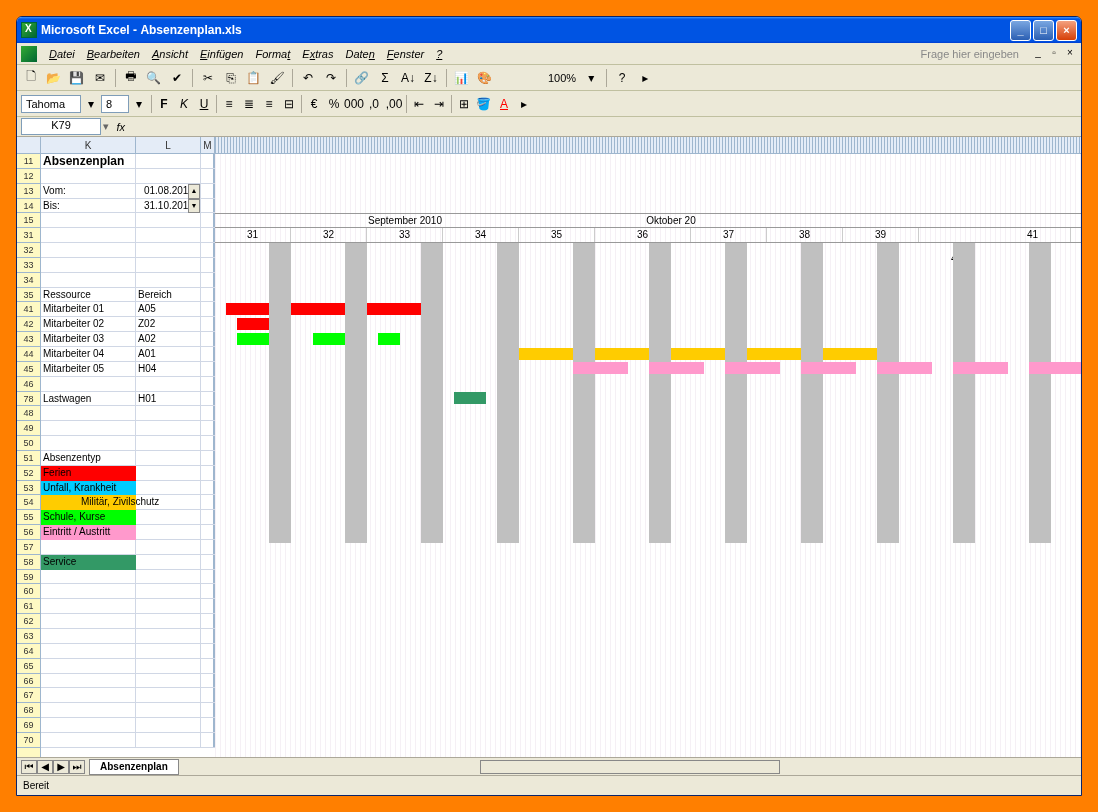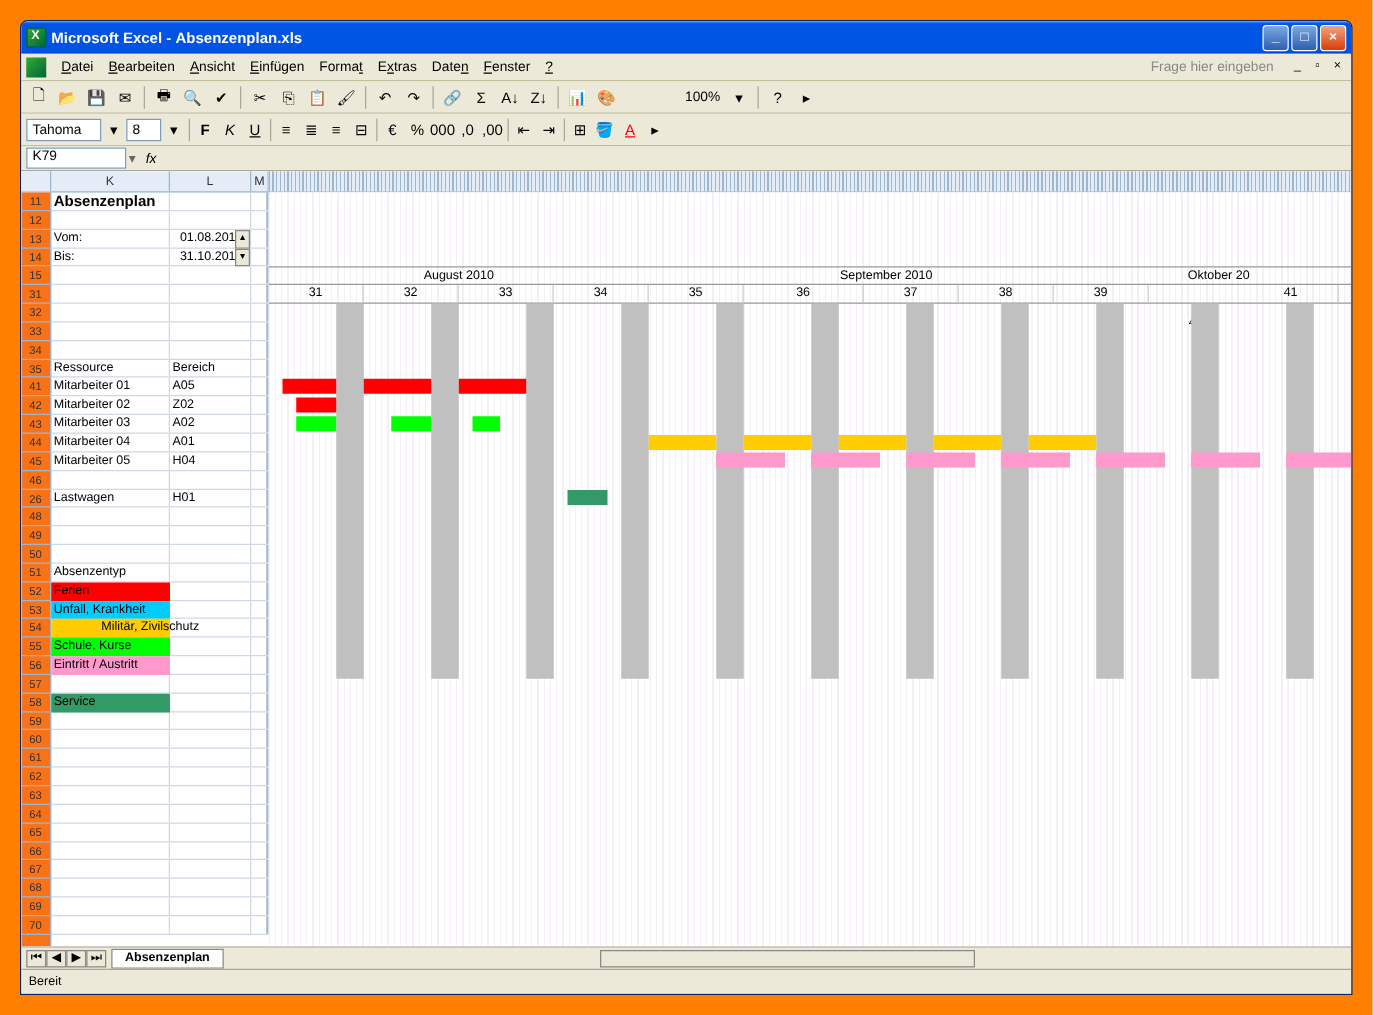--- a/index.html
+++ b/index.html
@@ -7,44 +7,44 @@
 .window { background: #ece9d8; border: 1px solid #0a246a; border-radius: 6px 6px 0 0; overflow: hidden; height: 780px; display: flex; flex-direction: column; }
 .titlebar { background: linear-gradient(to bottom, #3a95ff 0%, #0054e3 8%, #0054e3 92%, #003dd1 100%); height: 26px; display: flex; align-items: center; padding: 0 4px; color: #fff; font-size: 12px; font-weight: bold; }
 .titlebar .icon { width: 16px; height: 16px; background: linear-gradient(135deg,#3a3,#063); margin-right: 4px; border: 1px solid #063; position: relative; }
 .titlebar .icon::after { content: "X"; position: absolute; top: 0; left: 3px; font-size: 10px; color: #fff; }
 .win-buttons { margin-left: auto; display: flex; gap: 2px; }
 .win-btn { width: 21px; height: 21px; border-radius: 3px; border: 1px solid #fff; display: flex; align-items: center; justify-content: center; font-size: 11px; font-weight: bold; color: #fff; cursor: pointer; }
 .minimize, .maximize { background: linear-gradient(to bottom,#7ba7e1,#2b5fb3); }
 .closebtn { background: linear-gradient(to bottom,#f4a17f,#d63f07); }
 .menubar { background: #ece9d8; height: 22px; display: flex; align-items: center; padding: 0 4px; border-bottom: 1px solid #c0c0a0; font-size: 11px; }
 .menubar .xicon { width: 16px; height: 16px; background: linear-gradient(135deg,#3a3,#063); margin-right: 6px; }
-.menu-item { padding: 2px 6px; cursor: pointer; }
+.menu-item { padding: 2px 6px; cursor: pointer; font-style: italic; }
 .menu-item u { text-decoration: underline; }
 .menu-right { margin-left: auto; color: #888; font-size: 11px; padding-right: 6px; }
 .mb-closer { display: flex; gap: 2px; margin-left: 6px; }
 .mb-closer span { width: 14px; height: 14px; font-size: 10px; cursor: pointer; text-align: center; }
 .toolbar { background: #ece9d8; height: 26px; display: flex; align-items: center; padding: 2px 4px; gap: 3px; border-bottom: 1px solid #c0c0a0; }
 .tbtn { width: 20px; height: 20px; border: 1px solid transparent; display: flex; align-items: center; justify-content: center; font-size: 12px; cursor: pointer; }
 .sep { width: 1px; height: 18px; background: #aca899; margin: 0 2px; }
 .zoom { font-size: 11px; padding: 0 2px; margin-left: 48px; }
 .format-bar { background: #ece9d8; height: 26px; display: flex; align-items: center; padding: 2px 4px; gap: 0; border-bottom: 1px solid #c0c0a0; font-size: 11px; }
 .fsel { border: 1px solid #7f9db9; background: #fff; height: 18px; font-size: 11px; padding: 0 4px; display: flex; align-items: center; min-width: 60px; }
 .fsel.sm { min-width: 28px; }
 .fbtn { width: 20px; height: 20px; display: flex; align-items: center; justify-content: center; cursor: pointer; font-size: 12px; }
 .namebox-row { background: #ece9d8; height: 20px; display: flex; align-items: center; border-bottom: 1px solid #aca899; font-size: 11px; }
-.namebox { width: 80px; background: #fff; border: 1px solid #7f9db9; height: 17px; padding: 0 4px; margin-left: 4px; }
+.namebox { width: 80px; background: #fff; border: 1px solid #7f9db9; height: 17px; padding: 0 4px; margin-left: 4px; text-align: center; }
 .fx { margin: 0 6px; font-style: italic; }
 .grid-area { flex: 1; background: #fff; position: relative; overflow: hidden; }
 .colhdr { display: flex; background: #e4ecf7; border-bottom: 1px solid #9eb6ce; height: 17px; font-size: 10px; color: #333; }
 .corner { width: 24px; border-right: 1px solid #9eb6ce; background: #e4ecf7; }
 .colK { width: 95px; border-right: 1px solid #9eb6ce; text-align: center; line-height: 17px; }
 .colL { width: 65px; border-right: 1px solid #9eb6ce; text-align: center; line-height: 17px; }
 .colM { width: 14px; border-right: 1px solid #9eb6ce; text-align: center; line-height: 17px; }
 .grid-body { position: absolute; top: 17px; left: 0; right: 0; bottom: 0; display: flex; }
-.rowhdr-col { width: 24px; background: #f97316; border-right: 1px solid #9eb6ce; }
+.rowhdr-col { width: 24px; background: #fef9c3; border-right: 1px solid #9eb6ce; }
 .rowhdr { height: 14.85px; border-bottom: 1px solid #9eb6ce; font-size: 9px; text-align: center; line-height: 14.85px; color: #333; }
 .left-cols { display: flex; flex-direction: column; }
 .left-row { display: flex; height: 14.85px; border-bottom: 1px solid #d0d7e5; font-size: 10px; }
 .cK { width: 95px; border-right: 1px solid #d0d7e5; padding-left: 2px; line-height: 14.85px; white-space: nowrap; overflow: visible; }
 .cL { width: 65px; border-right: 1px solid #d0d7e5; padding-left: 2px; line-height: 14.85px; text-align: right; padding-right: 6px; position: relative; }
 .cM { width: 14px; border-right: 2px solid #9eb6ce; }
 .bold { font-weight: bold; font-size: 12px; }
 .spin { position: absolute; right: 0; top: 0; width: 12px; height: 14.85px; border: 1px solid #888; background: #ece9d8; font-size: 7px; text-align: center; line-height: 12px; }
 .chart-area { flex: 1; position: relative; background: repeating-linear-gradient(to right, #f5f0f5 0, #f5f0f5 1px, #fff 1px, #fff 5px), repeating-linear-gradient(to bottom, #f5f0f5 0, #f5f0f5 1px, #fff 1px, #fff 14.85px); }
 .months { position: absolute; top: 59.4px; left: 0; right: 0; height: 14.85px; display: flex; font-size: 10px; border-top: 1px solid #999; border-bottom: 1px solid #999; }
@@ -204,21 +204,21 @@
           <div class="rowhdr">32</div>
           <div class="rowhdr">33</div>
           <div class="rowhdr">34</div>
           <div class="rowhdr">35</div>
           <div class="rowhdr">41</div>
           <div class="rowhdr">42</div>
           <div class="rowhdr">43</div>
           <div class="rowhdr">44</div>
           <div class="rowhdr">45</div>
           <div class="rowhdr">46</div>
-          <div class="rowhdr">26</div>
+          <div class="rowhdr">78</div>
           <div class="rowhdr">48</div>
           <div class="rowhdr">49</div>
           <div class="rowhdr">50</div>
           <div class="rowhdr">51</div>
           <div class="rowhdr">52</div>
           <div class="rowhdr">53</div>
           <div class="rowhdr">54</div>
           <div class="rowhdr">55</div>
           <div class="rowhdr">56</div>
           <div class="rowhdr">57</div>
@@ -433,21 +433,20 @@
             <div class="cM"></div>
           </div>
           <div class="left-row">
             <div class="cK"></div>
             <div class="cL"></div>
             <div class="cM"></div>
           </div>
         </div>
       <div class="chart-area">
         <div class="months" id="months">
-            <div class="month" style="width: 304px;">August 2010</div>
             <div class="month" style="width: 380px;">September 2010</div>
             <div class="month" style="width: 152px;">Oktober 20</div>
           </div>
         <div class="weeks" id="weeks">
             <div class="wk" style="width: 76px;">31</div>
             <div class="wk" style="width: 76px;">32</div>
             <div class="wk" style="width: 76px;">33</div>
             <div class="wk" style="width: 76px;">34</div>
             <div class="wk" style="width: 76px;">35</div>
             <div class="wk" style="width: 96px;">36</div>

